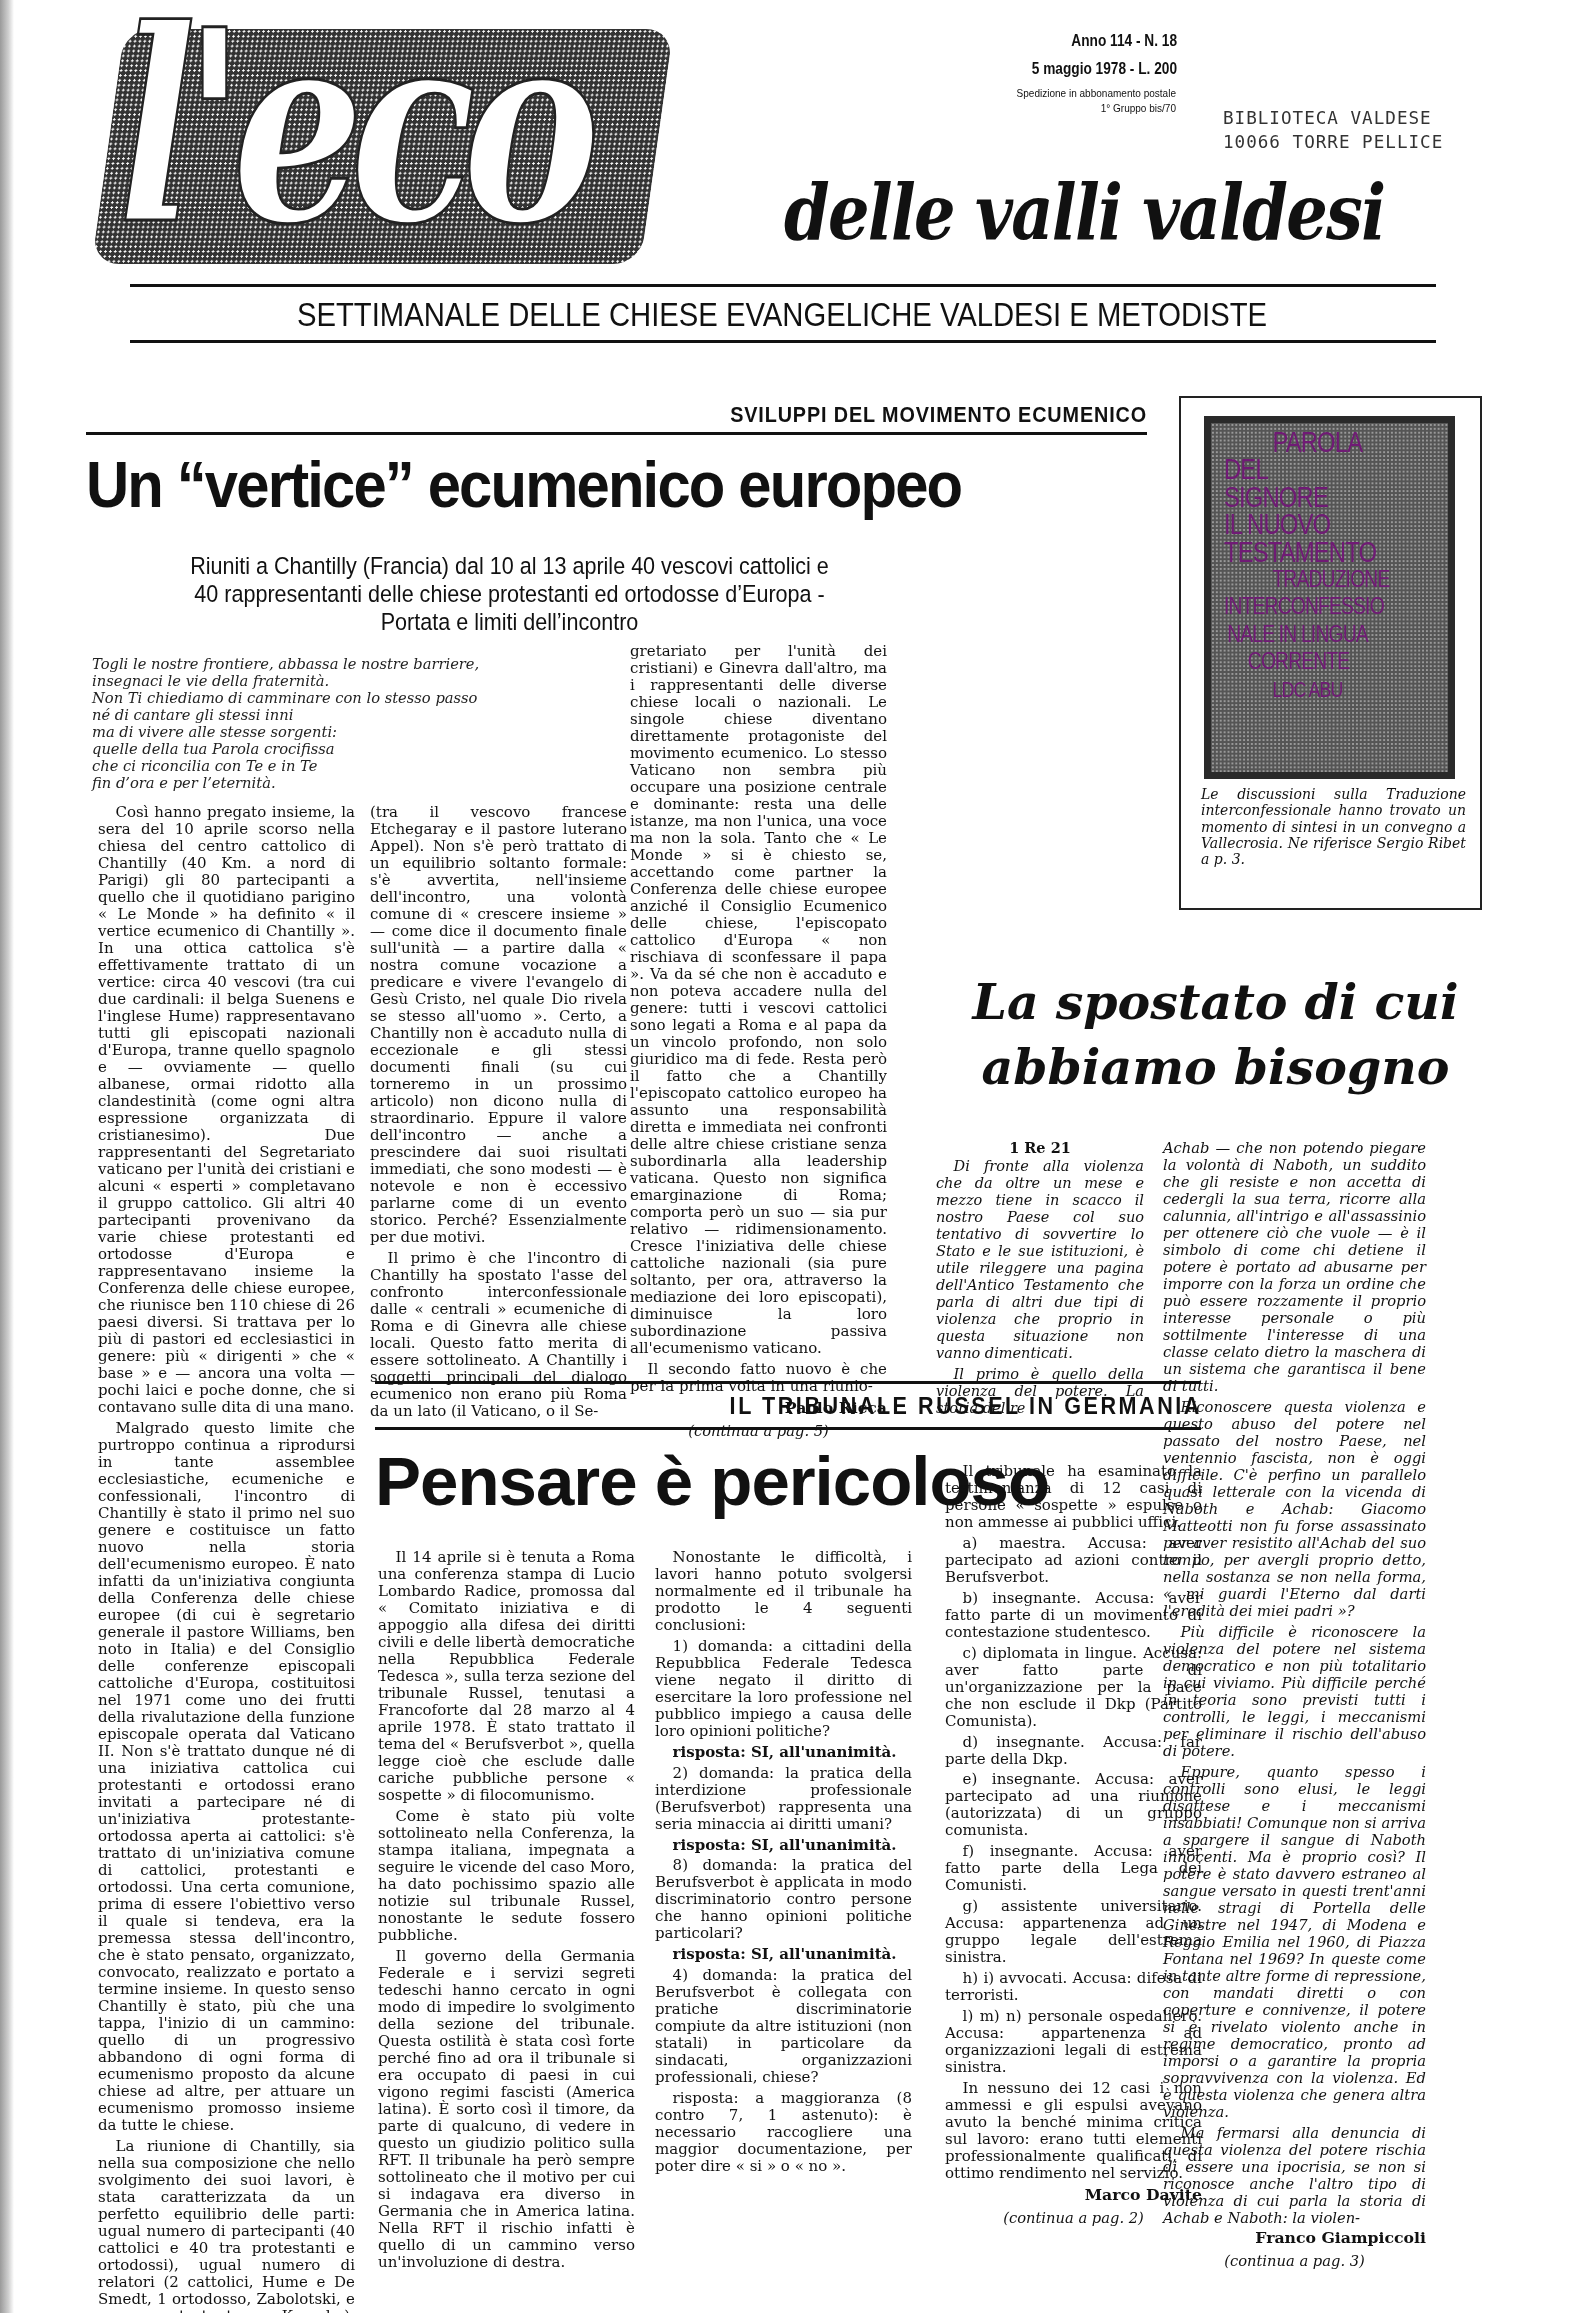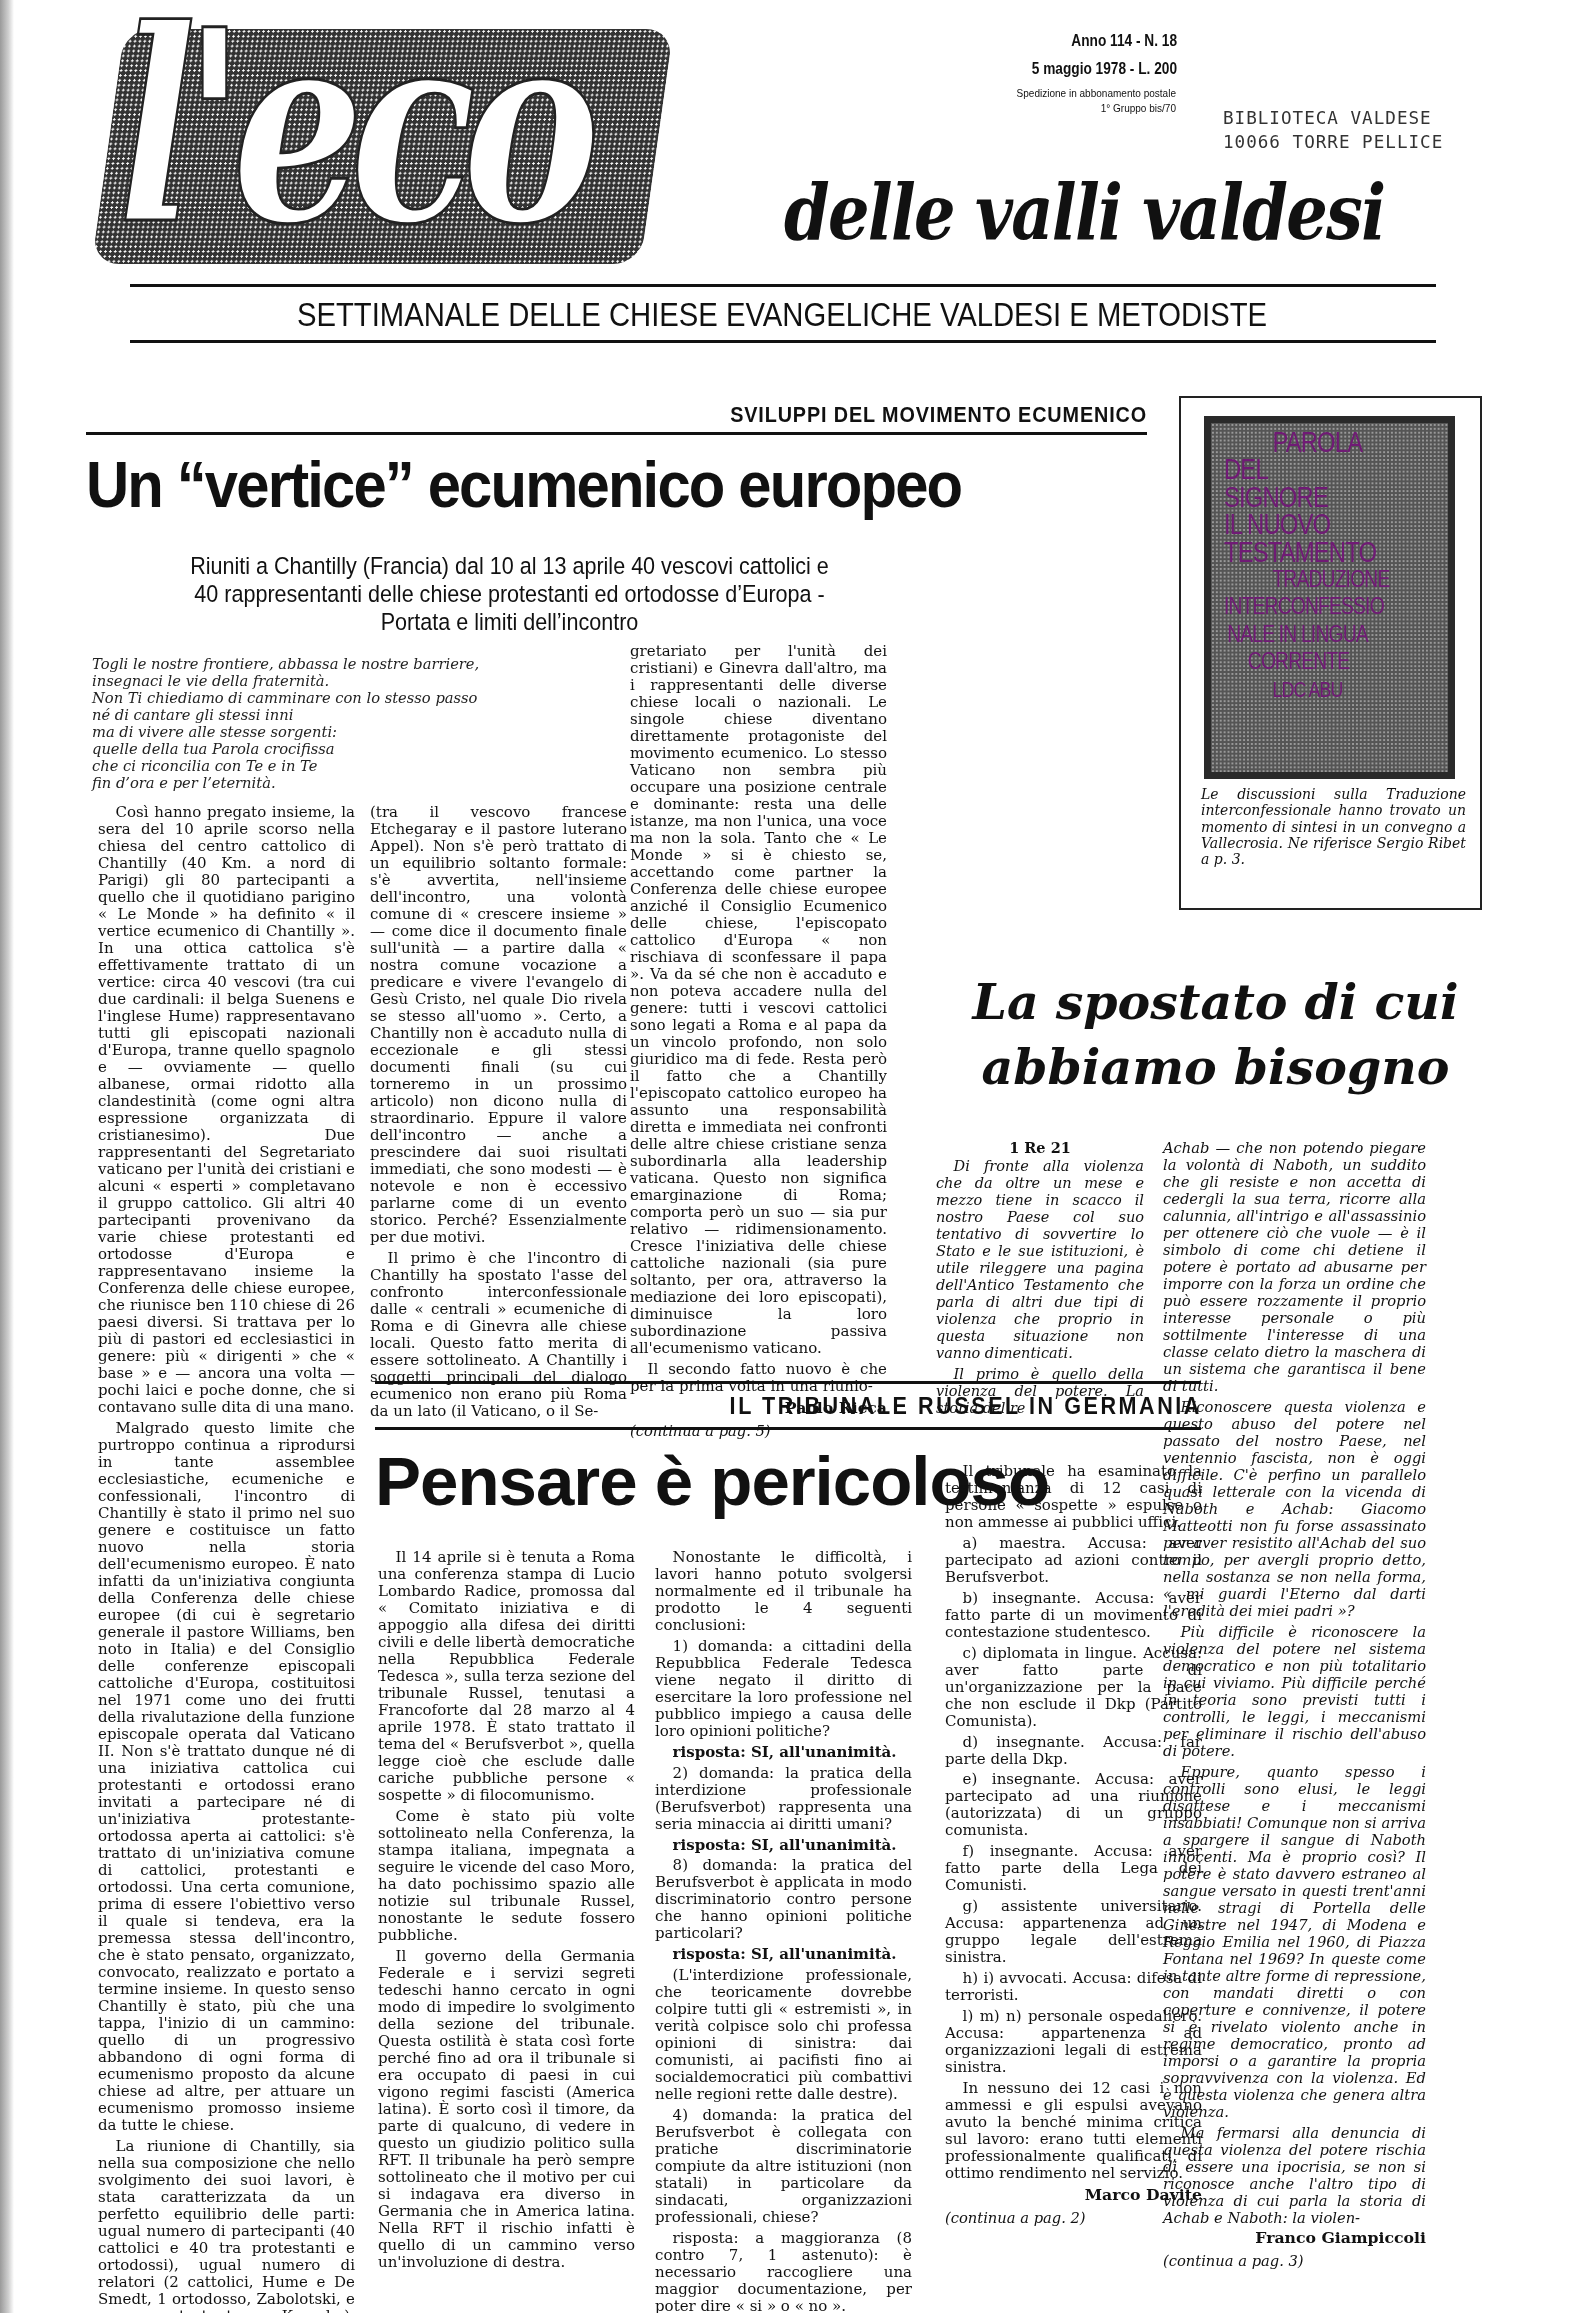--- a/index.html
+++ b/index.html
@@ -42,21 +42,21 @@
     transform:scaleX(0.88); transform-origin:center top; }
 
   .col { font-family:"DejaVu Serif", serif; font-size:15px; line-height:17px; text-align:justify;
     hyphens:manual; }
   .col p { margin:0 0 3.9px 0; text-indent:17.6px; }
   .col p.noind { text-indent:0; }
   .italic-col { font-style:italic; }
   .poem { font-style:italic; font-size:14.7px; line-height:17px; color:#222; }
   .poem div { white-space:nowrap; }
   .byline { font-weight:bold; text-align:right; font-size:15.7px; margin-top:3.9px; }
-  .cont { font-style:italic; text-align:left; font-size:14.7px; margin-top:5.9px; }
+  .cont { font-style:italic; text-align:center; font-size:14.7px; margin-top:5.9px; }
 
   
   .ad-frame { left:1179px; top:396px; width:299px; height:510px; border:2px solid #222; background:#fff; }
   .book { left:1204px; top:416px; width:251px; height:363px;
     background-color:#555;
     background-image:radial-gradient(#999 30%, transparent 34%);
     background-size:3.9px 3.9px; border:7.8px solid #2a2a2a; box-sizing:border-box; }
   .book-lines { left:1208px; top:429px; width:243px;
     font-family:"Liberation Sans", sans-serif; font-size:29px; line-height:27.4px; color:#701a75; letter-spacing:-1px;margin-left:16px; }
   .book-lines div { transform:scaleX(0.82); transform-origin:left center; white-space:nowrap; }
@@ -181,21 +181,20 @@
     <p>Il governo della Germania Federale e i servizi segreti tedeschi hanno cercato in ogni modo di impedire lo svolgimento della sezione del tribunale. Questa ostilità è stata così forte perché fino ad ora il tribunale si era occupato di paesi in cui vigono regimi fascisti (America latina). È sorto così il timore, da parte di qualcuno, di vedere in questo un giudizio politico sulla RFT. Il tribunale ha però sempre sottolineato che il motivo per cui si indagava era diverso in Germania che in America latina. Nella RFT il rischio infatti è quello di un cammino verso un'involuzione di destra.</p>
   </div>
   <div class="abs col" style="left:655px;top:1549px;width:257px;">
     <p>Nonostante le difficoltà, i lavori hanno potuto svolgersi normalmente ed il tribunale ha prodotto le 4 seguenti conclusioni:</p>
     <p>1) domanda: a cittadini della Repubblica Federale Tedesca viene negato il diritto di esercitare la loro professione nel pubblico impiego a causa delle loro opinioni politiche?</p>
     <p style="font-weight:bold">risposta: SI, all'unanimità.</p>
     <p>2) domanda: la pratica della interdizione professionale (Berufsverbot) rappresenta una seria minaccia ai diritti umani?</p>
     <p style="font-weight:bold">risposta: SI, all'unanimità.</p>
     <p>8) domanda: la pratica del Berufsverbot è applicata in modo discriminatorio contro persone che hanno opinioni politiche particolari?</p>
     <p style="font-weight:bold">risposta: SI, all'unanimità.</p>
-    <p>(L'interdizione professionale, che teoricamente dovrebbe colpire tutti gli « estremisti », in verità colpisce solo chi professa opinioni di sinistra: dai comunisti, ai pacifisti fino ai socialdemocratici più combattivi nelle regioni rette dalle destre).</p>
     <p>4) domanda: la pratica del Berufsverbot è collegata con pratiche discriminatorie compiute da altre istituzioni (non statali) in particolare da sindacati, organizzazioni professionali, chiese?</p>
     <p>risposta: a maggioranza (8 contro 7, 1 astenuto): è necessario raccogliere una maggior documentazione, per poter dire « si » o « no ».</p>
   </div>
   <div class="abs col" style="left:945px;top:1463px;width:257px;">
     <p>Il tribunale ha esaminato la testimonianza di 12 casi di persone « sospette » espulse o non ammesse ai pubblici uffici.</p>
     <p>a) maestra. Accusa: aver partecipato ad azioni contro il Berufsverbot.</p>
     <p>b) insegnante. Accusa: aver fatto parte di un movimento di contestazione studentesco.</p>
     <p>c) diplomata in lingue. Accusa: aver fatto parte di un'organizzazione per la pace che non esclude il Dkp (Partito Comunista).</p>
     <p>d) insegnante. Accusa: far parte della Dkp.</p>
     <p>e) insegnante. Accusa: aver partecipato ad una riunione (autorizzata) di un gruppo comunista.</p>

